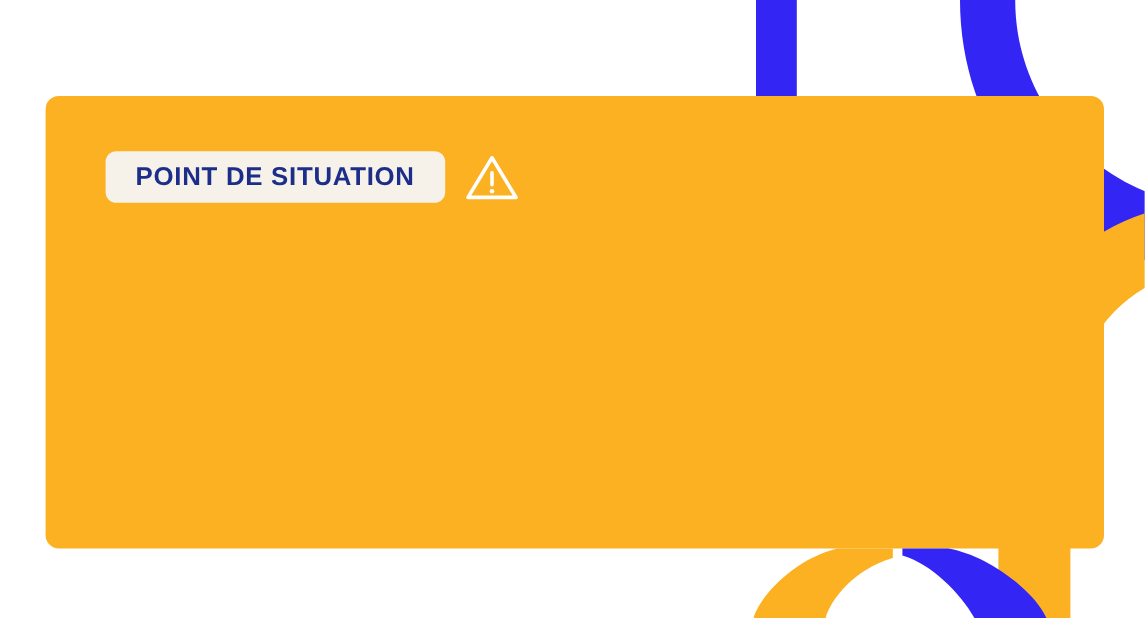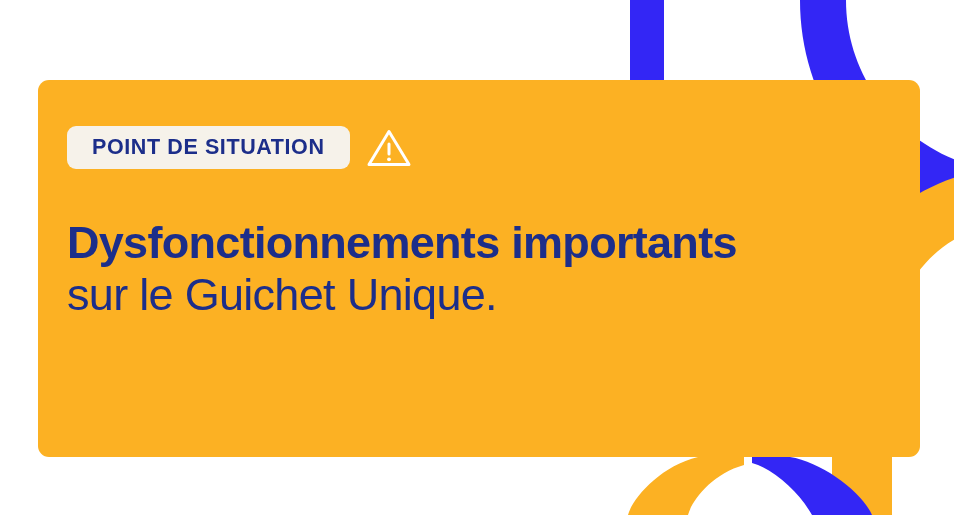--- a/index.html
+++ b/index.html
@@ -52,20 +52,21 @@
     gap: 16px;
   }
 
   .badge-pill {
     background: #F6F2EA;
     border-radius: 9px;
     height: 43px;
     display: inline-flex;
     align-items: center;
     padding: 14px 25px;
+    margin-left: 21px;
   }
 
   .badge-label {
     color: #1C2E8A;
     font-size: 21.5px;
     font-weight: 600;
     letter-spacing: 0.6px;
     line-height: 1;
     white-space: nowrap;
   }
@@ -130,24 +131,20 @@
       </div>
 
       <svg class="warn-icon" viewBox="0 0 46 40" aria-hidden="true">
         <path d="M23 3.5 L43 36.5 L3 36.5 Z" fill="none" stroke="#FFFFFF" stroke-width="3" stroke-linejoin="round"></path>
         <line x1="23" y1="16" x2="23" y2="26" stroke="#FFFFFF" stroke-width="3" stroke-linecap="round"></line>
         <circle cx="23" cy="31.3" r="1.9" fill="#FFFFFF"></circle>
       </svg>
 
     </div>
 
-    <div class="headline">
-      <span class="headline-strong">Dysfonctionnements importants</span>
-      <span class="headline-light">sur le Guichet Unique.</span>
-    </div>
 
   </div>
 
   <svg class="deco-svg deco-front" viewBox="0 0 954 515" aria-hidden="true">
 
     <path d="M 698 457
              C 660 466, 632 499, 628 515
              L 688 515
              C 692 500, 712 474, 744 465
              L 744 457 Z" fill="#FCB123"></path>

